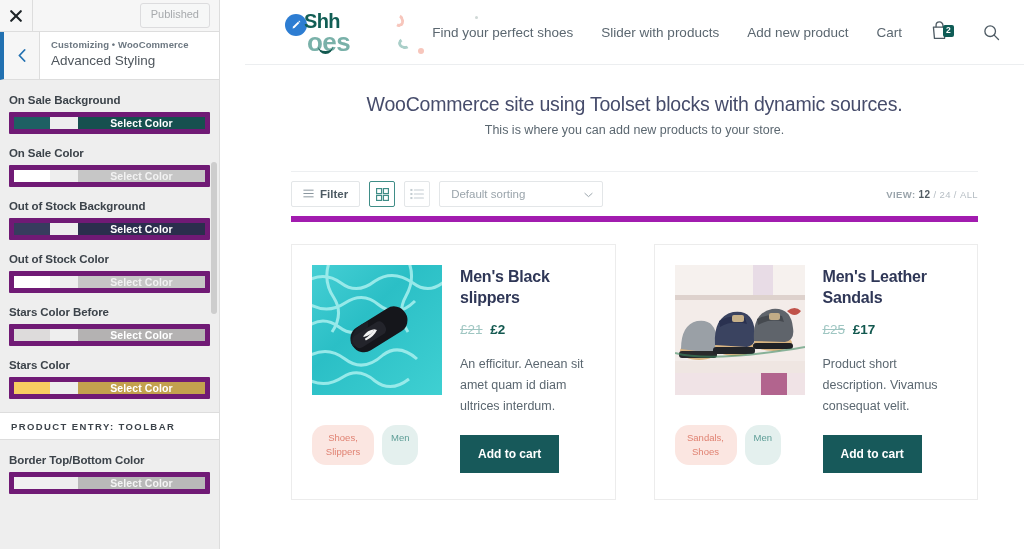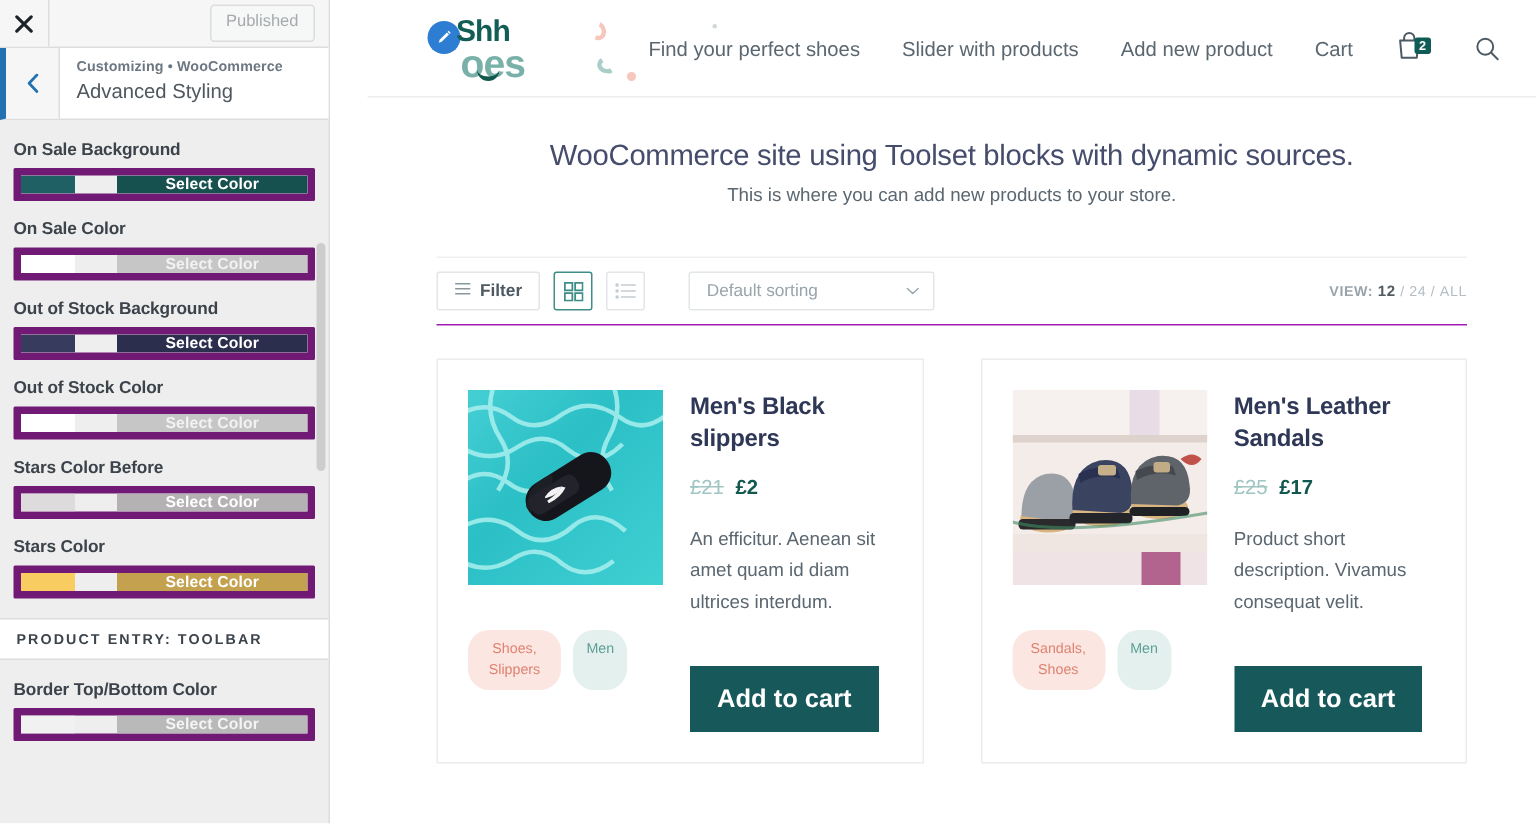--- a/index.html
+++ b/index.html
@@ -169,41 +169,40 @@
   .page-title {
     font-size: 19.5px; color: #464c6b; font-weight: 400; letter-spacing: -.2px; text-align: center;
   }
   .page-sub {
     font-size: 12.5px; color: #5b6770; margin-top: 7px;
   }
 
   .shop-area { padding: 34px 46px 0 46px; }
   .toolbar {
     display: flex; align-items: center;
-    border-top: 1px solid #edeff1; border-bottom: 1px solid #a21caf;
+    border-top: 1px solid #edeff1; border-bottom: 6px solid #a21caf;
     padding: 9px 0; gap: 9px;
   }
   .filter-btn {
     display: flex; align-items: center; gap: 6px;
     border: 1px solid #e3e6e8; border-radius: 2px;
     padding: 6px 11px; font-size: 11.5px; font-weight: 700; color: #4d5a63;
     cursor: pointer; background: #fff;
   }
   .view-toggle {
     width: 26px; height: 26px; border: 1px solid #e3e6e8; border-radius: 2px;
     display: flex; align-items: center; justify-content: center;
     cursor: pointer; background: #fff;
   }
   .view-toggle.active { border-color: #3f8d87; }
   .sorting {
     display: flex; align-items: center; justify-content: space-between;
     border: 1px solid #e3e6e8; border-radius: 2px;
     width: 164px; height: 26px; padding: 0 9px 0 11px;
     font-size: 11.5px; color: #9aa4ab; cursor: pointer; background: #fff;
-    margin-left: 20px;
   }
   .view-counts {
     margin-left: auto; font-size: 9.5px; color: #b6bec4; letter-spacing: .4px;
     display: flex; gap: 3px; align-items: baseline;
   }
   .view-counts .lbl { font-weight: 700; color: #9aa4ab; }
   .view-counts .cur { font-weight: 700; color: #515b62; font-size: 10px; }
   .view-counts .opt { cursor: pointer; }
 
   .grid { display: flex; gap: 38px; margin-top: 22px; }
@@ -226,22 +225,22 @@
     line-height: 1.3; letter-spacing: -.2px;
   }
   .prices { margin-top: 13px; font-size: 13.5px; }
   .price-old { color: #9fc6c2; text-decoration: line-through; margin-right: 4px; }
   .price-new { color: #12584f; font-weight: 700; }
   .prod-desc {
     margin-top: 17px; font-size: 12.5px; color: #5b6770; line-height: 1.7;
     max-width: 128px;
   }
   .add-cart {
-    margin-top: 32px; background: #17595a; color: #fff;
-    border: none; font-size: 17px; font-weight: 700;
+    margin-top: 18px; background: #17595a; color: #fff;
+    border: none; font-size: 12px; font-weight: 700;
     padding: 12px 18px; cursor: pointer; font-family: inherit;
   }
 </style>
 </head>
 <body>
 
 <div class="app">
 
   <div class="customizer">
 

